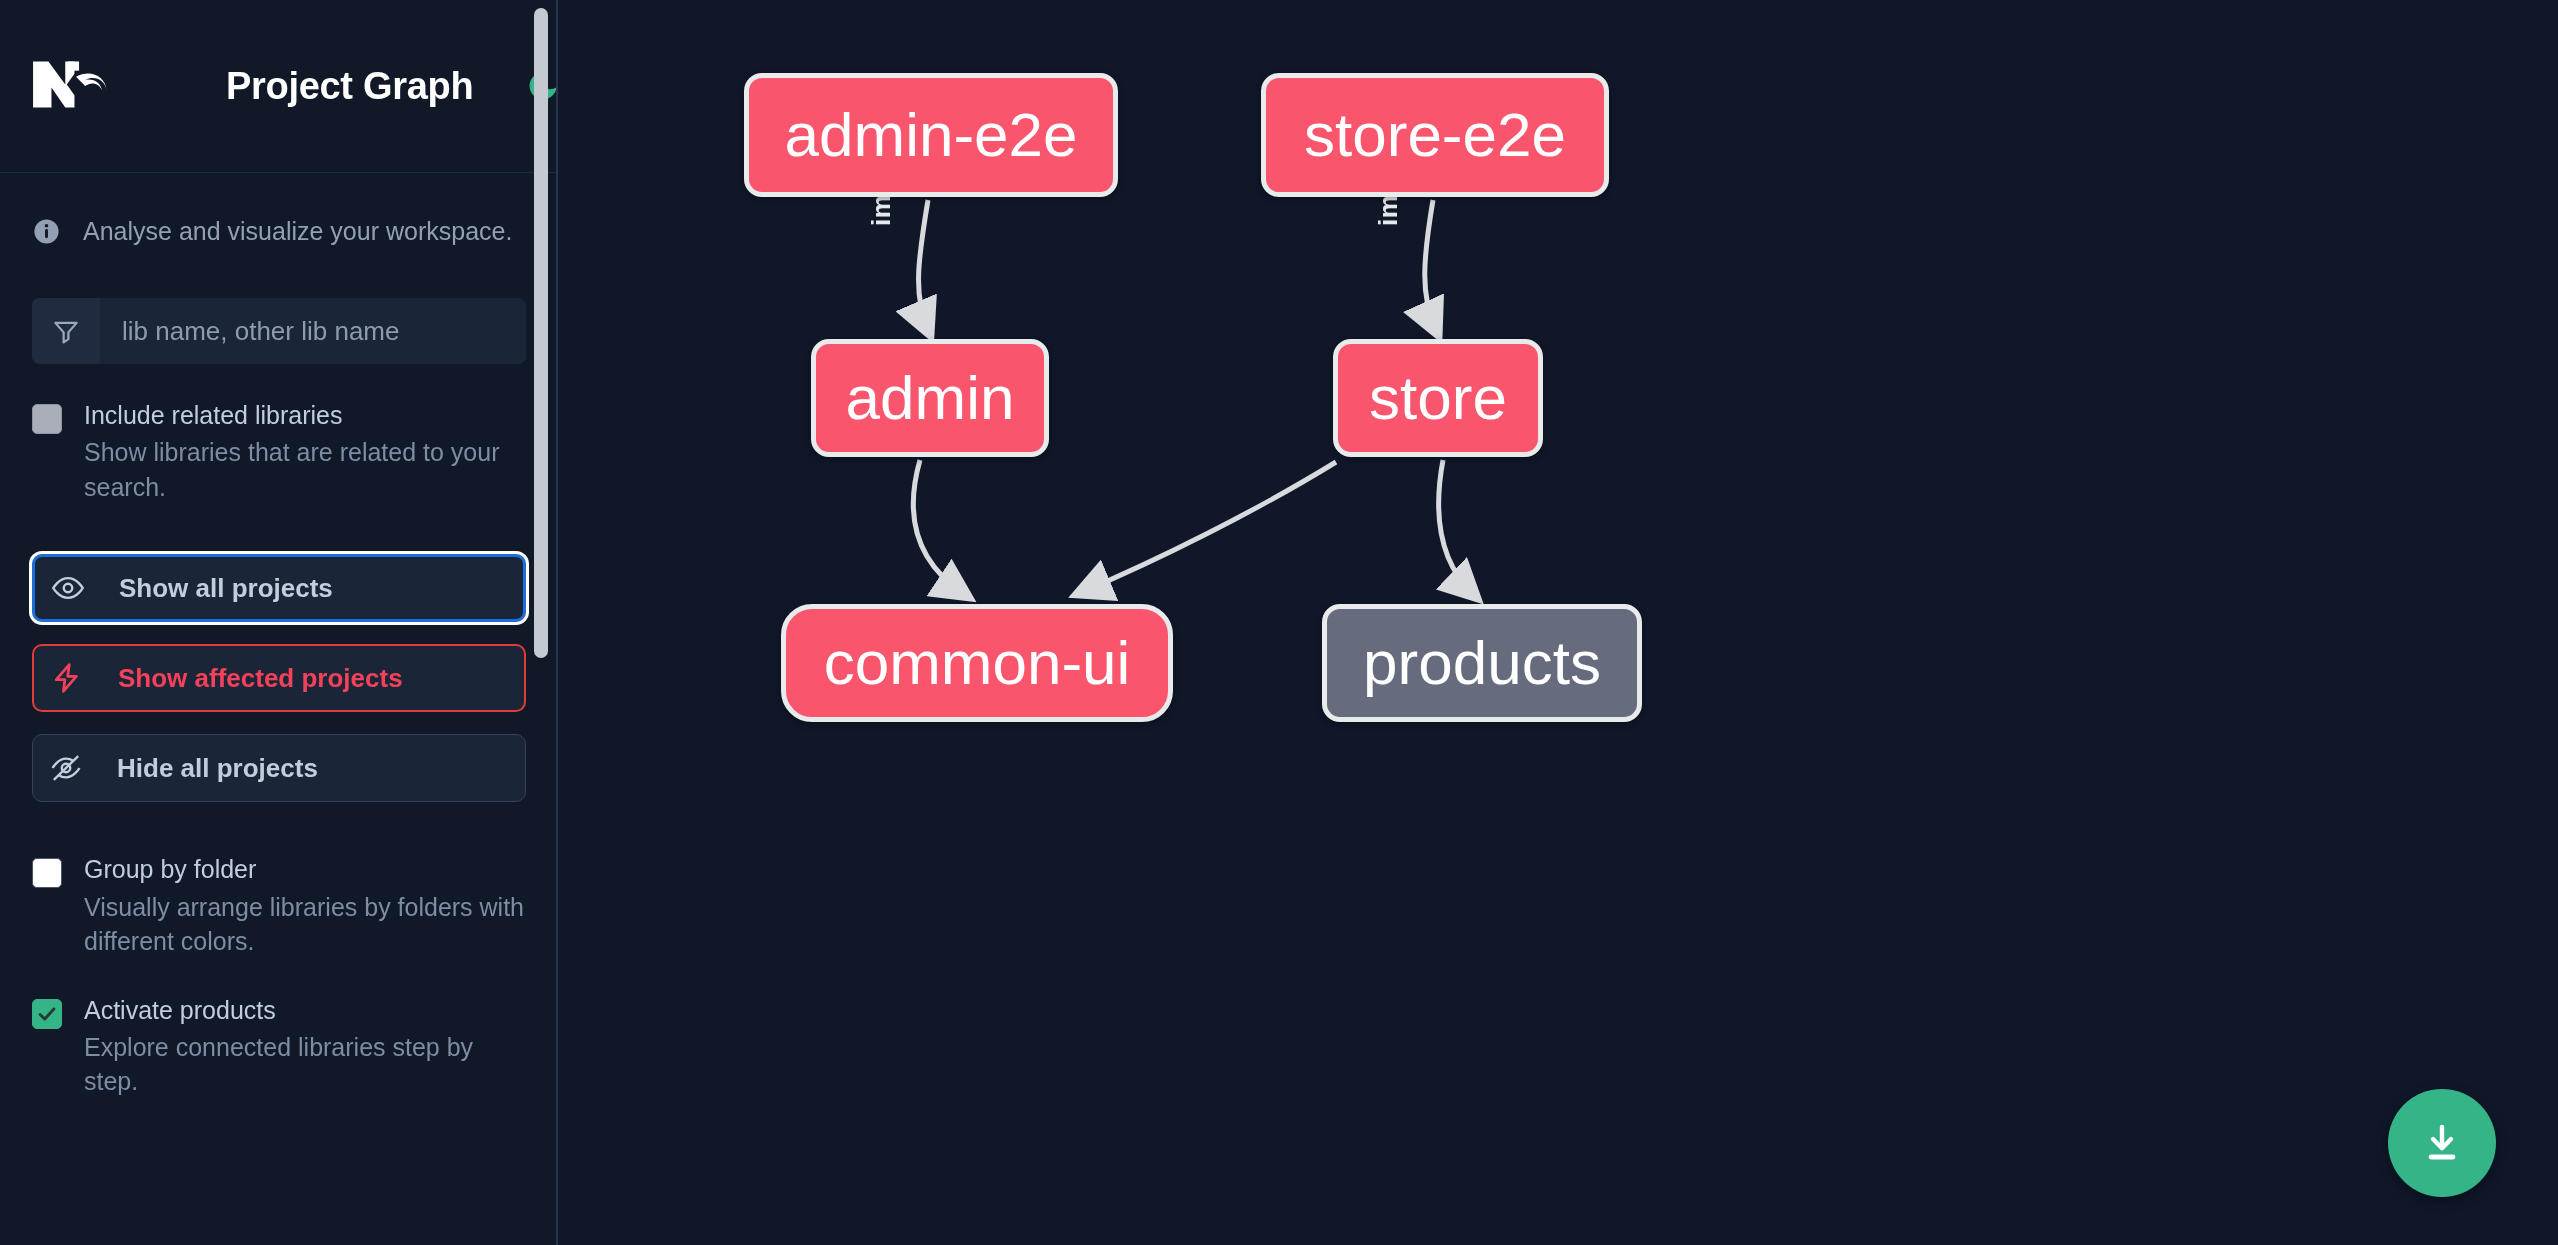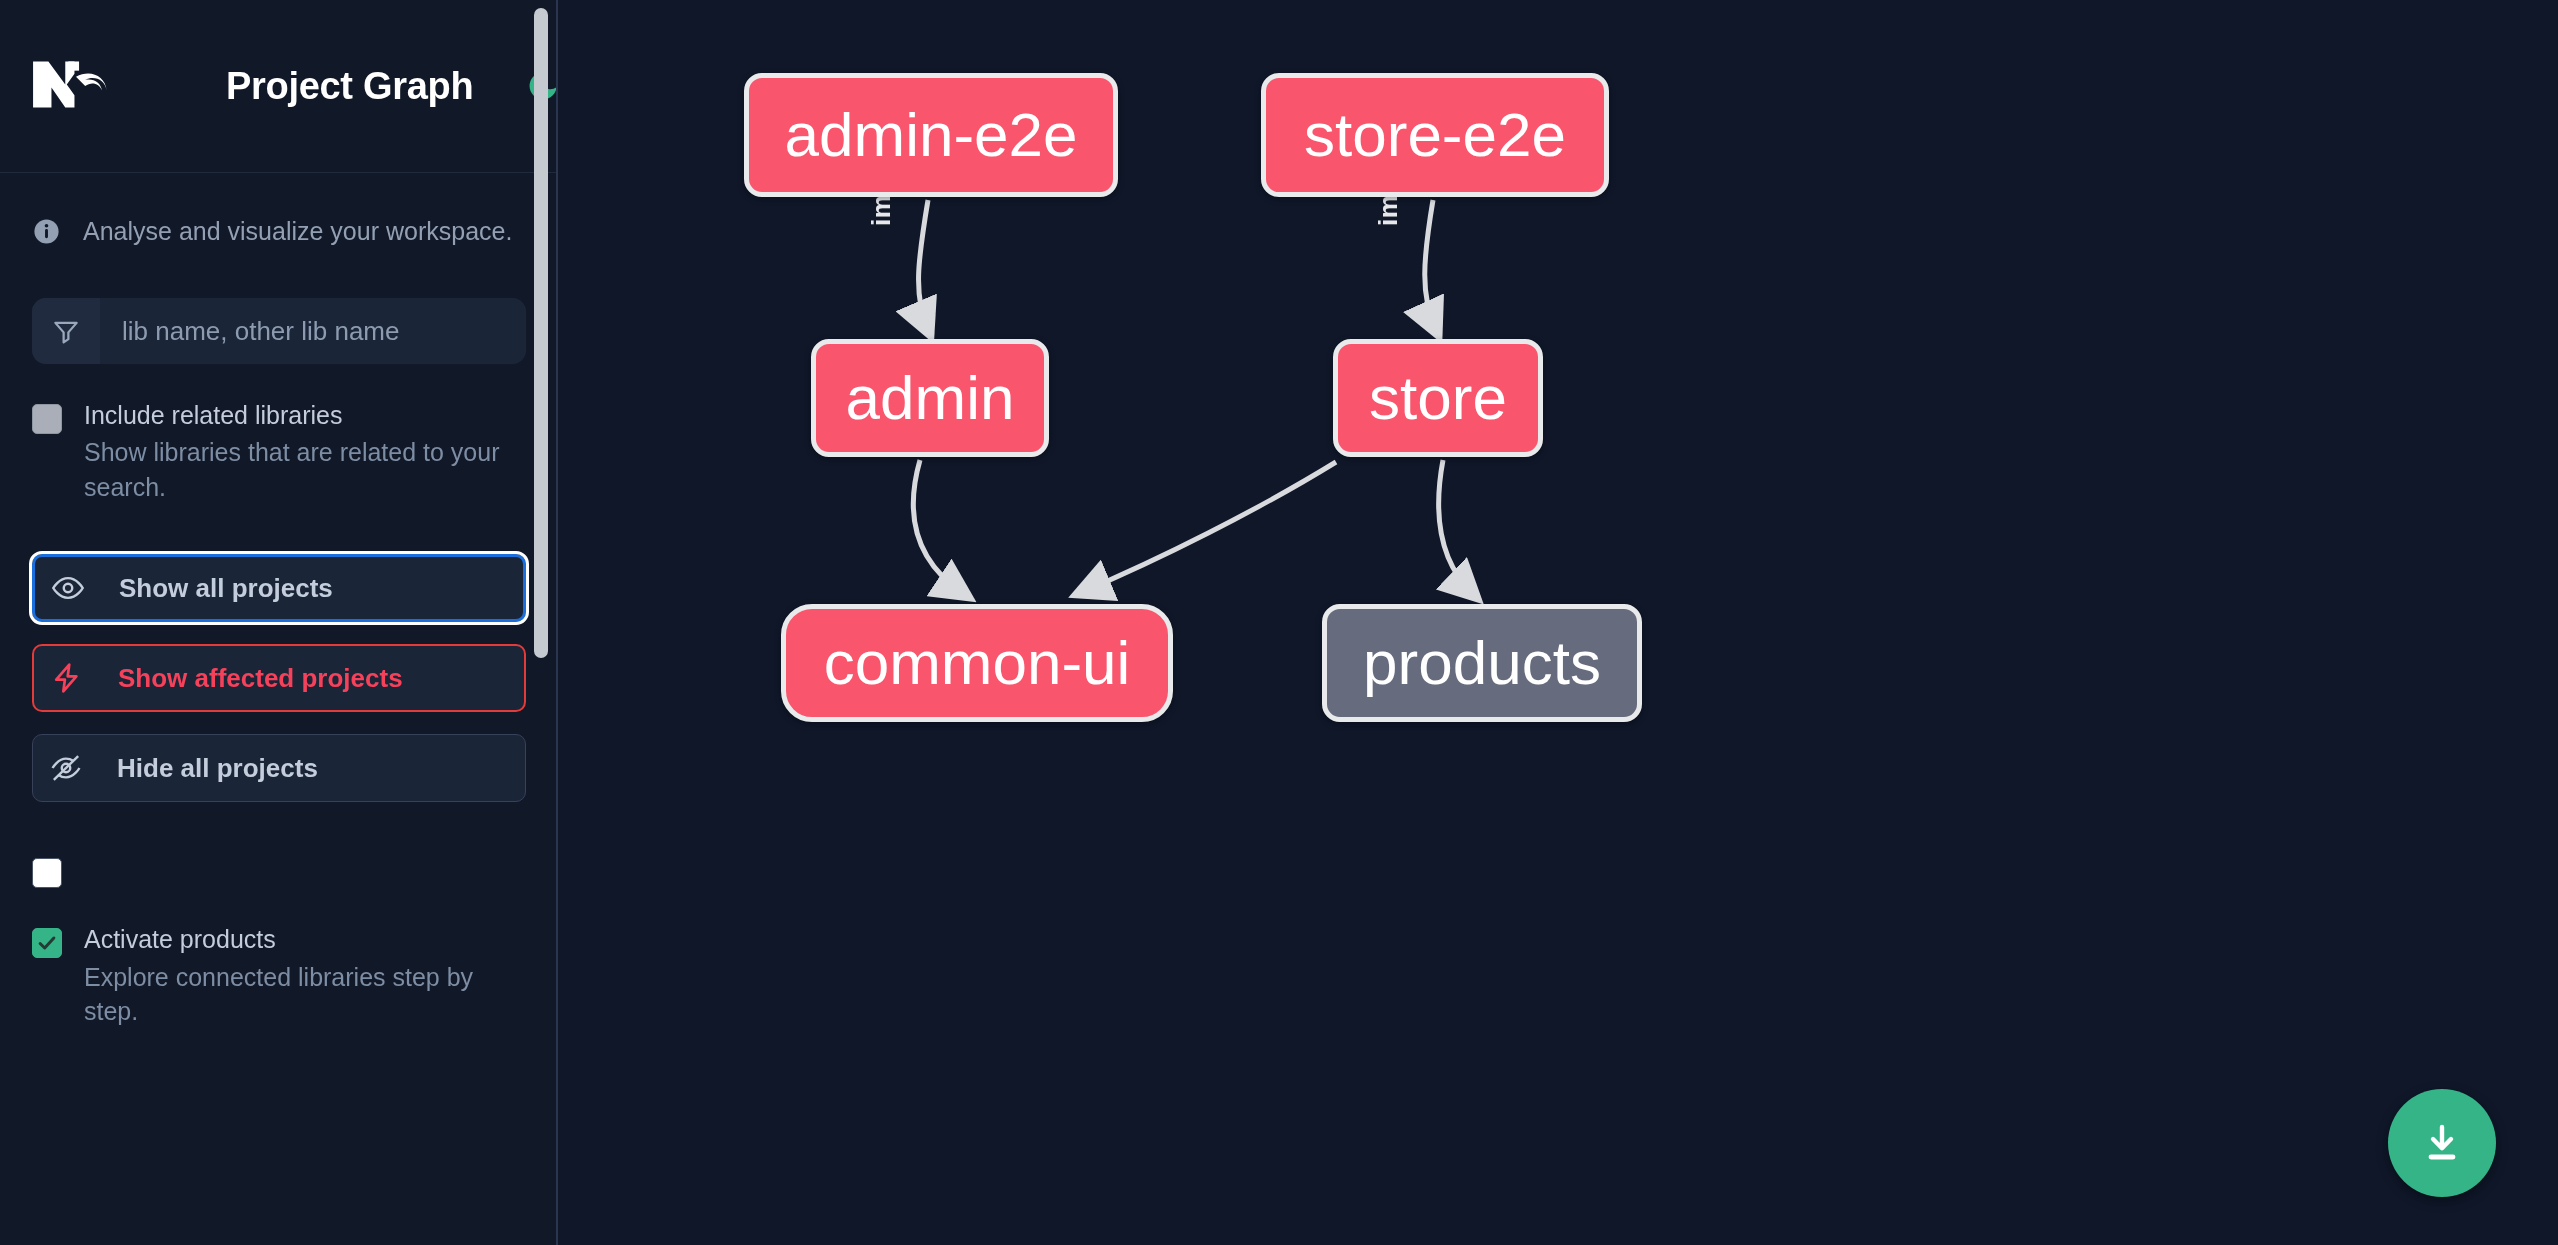--- a/index.html
+++ b/index.html
@@ -48,21 +48,21 @@
     display: flex; align-items: center; gap: 22px;
     padding: 44px 0 0 0;
   }
   .info-icon { flex: 0 0 29px; width: 29px; height: 29px; }
   .analyse-text { font-size: 25px; color: #93a0b4; white-space: nowrap; }
 
   .search-box {
     margin-top: 52px;
     height: 66px;
     background: #1b2538;
-    border-radius: 14px;
+    border-radius: 8px;
     display: flex; align-items: center;
     overflow: hidden;
   }
   .search-icon-wrap {
     width: 68px; height: 66px; flex: 0 0 68px;
     display: flex; align-items: center; justify-content: center;
     background: #202b40;
   }
   .search-input {
     flex: 1; height: 66px;
@@ -243,20 +243,24 @@
                 <line x1="3.4" y1="20.4" x2="20.6" y2="3.6" stroke="#c3cddb" stroke-width="1.7"></line>
               </svg>
             </span>
             <span class="lbl">Hide all projects</span>
           </div>
 
         </div>
 
         <div class="check-row" style="margin-top:52px">
           <span class="cb empty"></span>
+          <span class="cb-texts">
+            <span class="cb-title" style="display:block">Group by folder</span>
+            <span class="cb-desc" style="display:block">Visually arrange libraries by folders with different colors.</span>
+          </span>
         </div>
 
         <div class="check-row" style="margin-top:36px">
           <span class="cb green">
             <svg width="22" height="22" viewBox="0 0 24 24">
               <path fill="none" stroke="#243b33" stroke-width="3.2" stroke-linecap="round" stroke-linejoin="round" d="M4.5 12.5 L9.5 17.5 L19.5 6.5"></path>
             </svg>
           </span>
           <span class="cb-texts">
             <span class="cb-title" style="display:block">Activate products</span>

